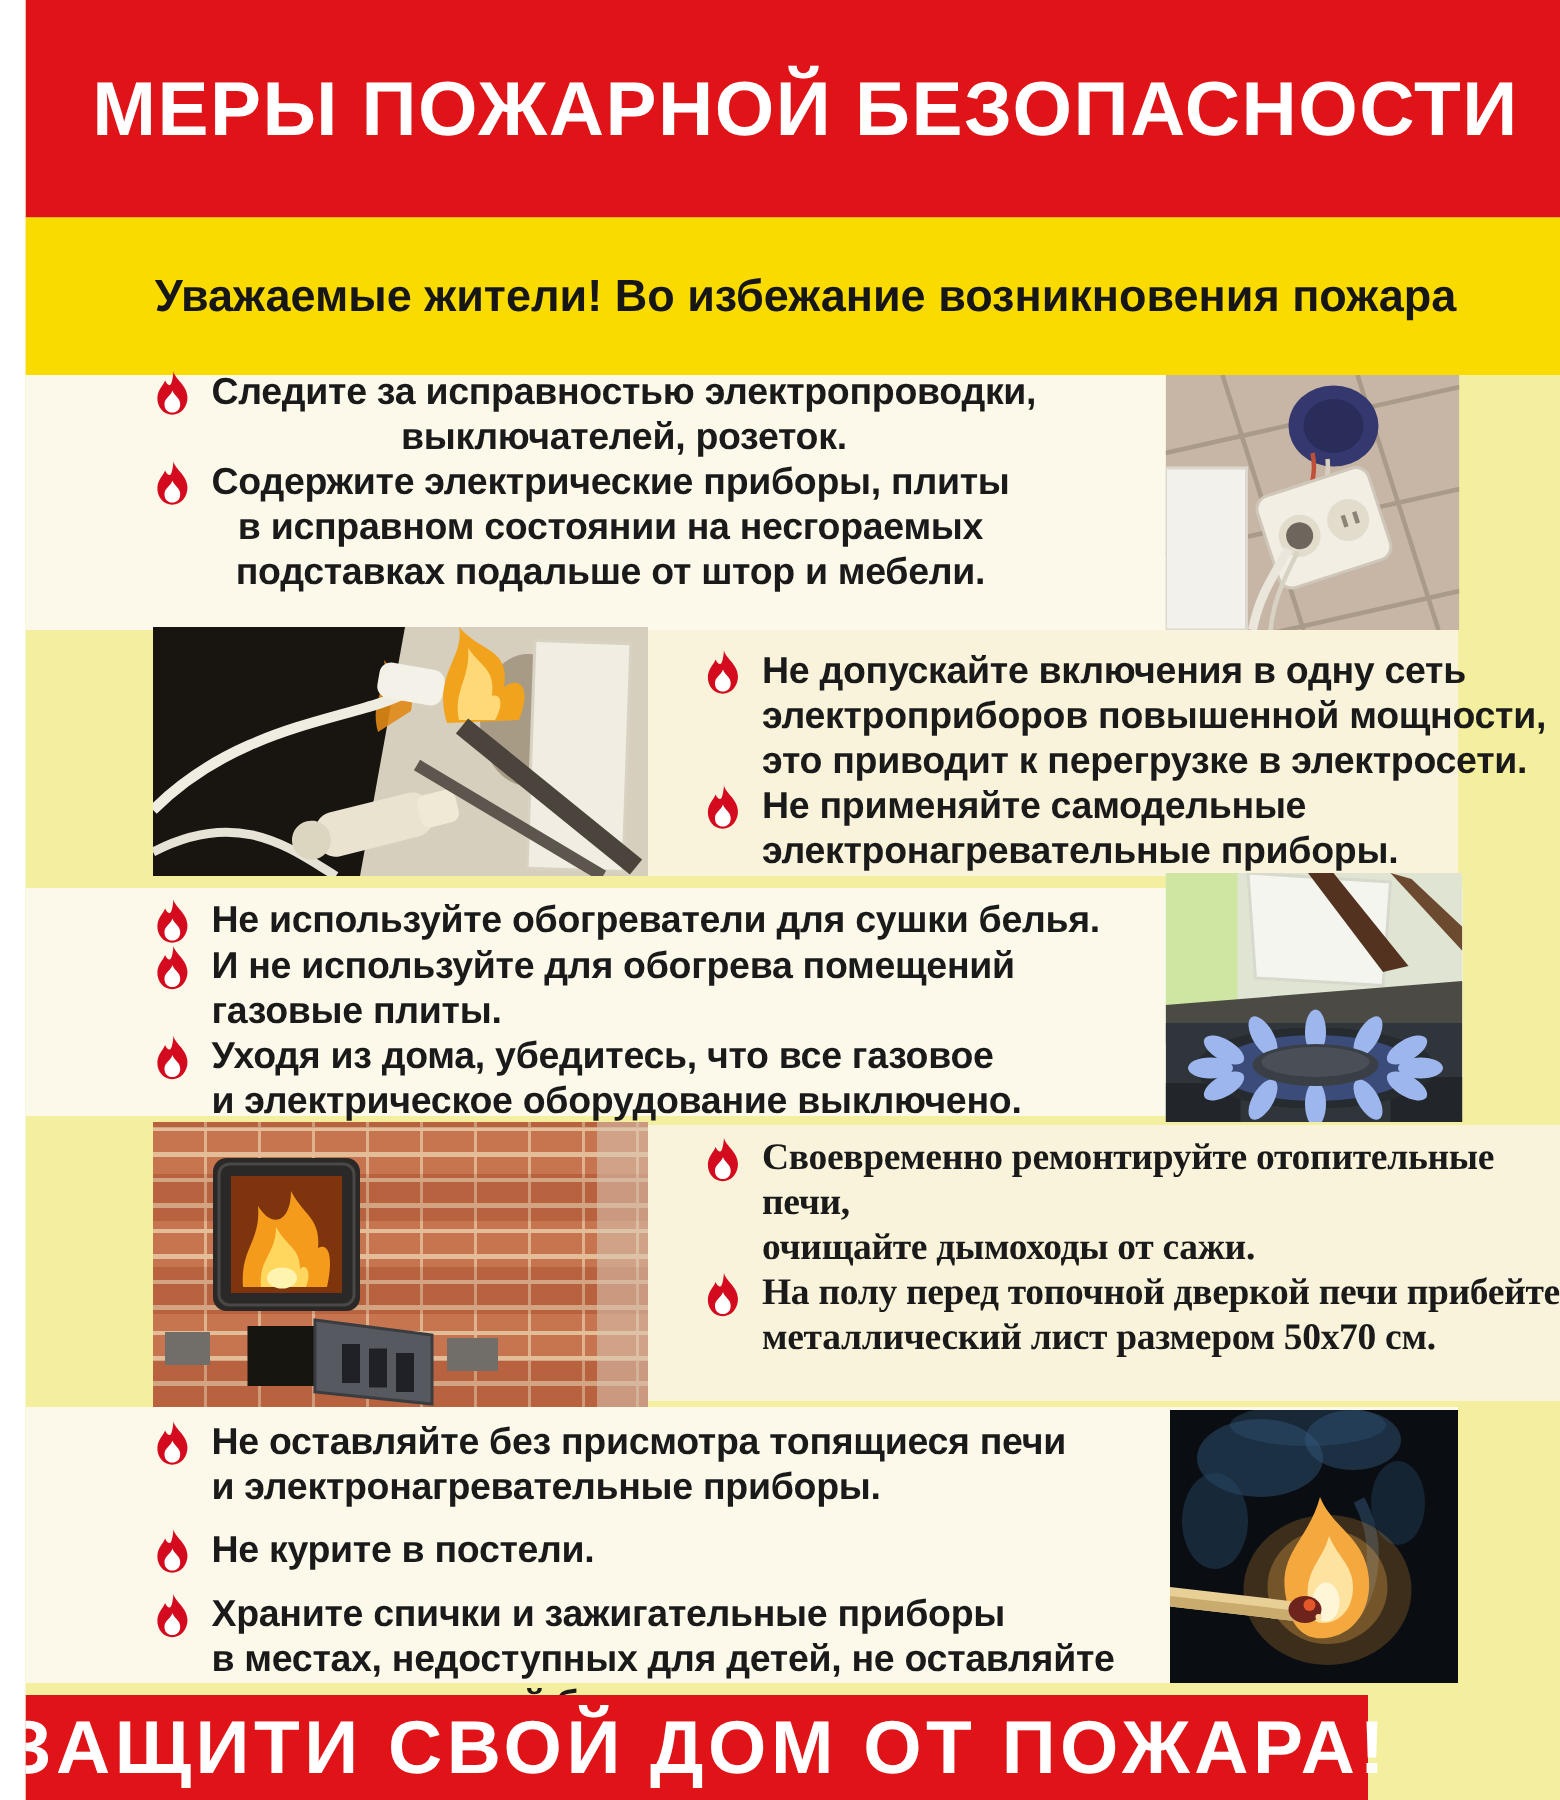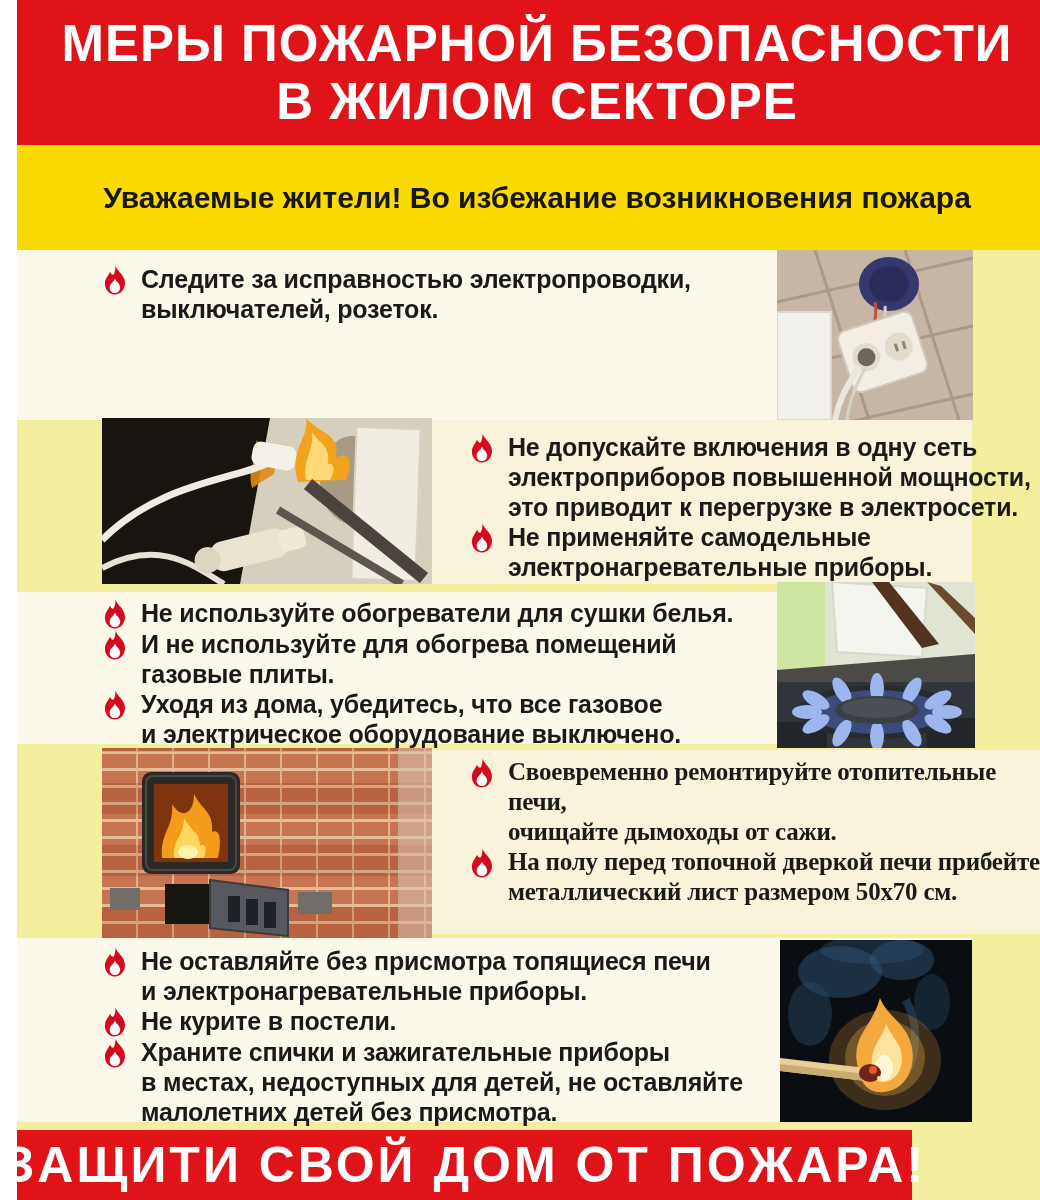--- a/index.html
+++ b/index.html
@@ -21,25 +21,25 @@
   .band{position:absolute;background:#fcf8ea;}
   .band.cream{background:#f8f3da;}
   #band1{left:0;top:250px;width:955px;height:170px;}
   #band2{left:85px;top:420px;width:870px;height:164px;}
   #band3{left:0;top:592px;width:958px;height:152px;}
   #band4{left:85px;top:750px;width:955px;height:184px;}
   #band5{left:0;top:938px;width:955px;height:184px;}
 
   
   .list{position:absolute;display:flex;flex-direction:column;}
-  #list1{left:85px;top:264px;}
+  #list1{left:85px;top:246px;text-align:center;}
   #list2{left:452px;top:432px;}
   #list3{left:85px;top:598px;}
   #list4{left:452px;top:757px;font-family:Liberation Serif, serif;}
-  #list5{left:85px;top:946px;}
+  #list5{left:85px;top:946px;gap:12px;}
   .item{display:flex;align-items:flex-start;}
   .flame{flex:0 0 26px;width:26px;height:30px;margin-top:1px;margin-right:13px;}
   .flame svg{display:block;width:26px;height:30px;}
   .item-text{white-space:pre-line;color:#1a1a1a;font-weight:700;font-size:25px;line-height:30px;letter-spacing:-0.2px;}
 
   
   .photo{position:absolute;overflow:hidden;}
   .photo svg{display:block;width:100%;height:100%;}
   #photo1{left:760px;top:250px;width:196px;height:170px;}
   #photo2{left:85px;top:418px;width:330px;height:166px;}
@@ -51,21 +51,20 @@
        repeating-linear-gradient(90deg, rgba(224,187,151,0) 0 34px, rgba(224,187,151,.85) 34px 36px);}
   #photo5{left:763px;top:940px;width:192px;height:182px;}
 </style>
 </head>
 <body>
 
 <div class="poster">
 
   <div class="header">
     <div class="line">МЕРЫ ПОЖАРНОЙ БЕЗОПАСНОСТИ</div>
-    <div class="line">В ЖИЛОМ СЕКТОРЕ</div>
   </div>
 
   <div class="subtitle">
     <div class="line">Уважаемые жители! Во избежание возникновения пожара</div>
   </div>
 
   <div class="band" id="band1"></div>
   <div class="band cream" id="band2"></div>
   <div class="band" id="band3"></div>
   <div class="band cream" id="band4"></div>
@@ -194,20 +193,31 @@
     <div class="item">
       <span class="flame">
           <svg viewBox="0 0 24 28">
             <path d="M12.6 0.5 C13.5 5.5 21 9 21.3 16.5 C21.5 22.5 17.3 27.5 11.8 27.5 C6.3 27.5 2.3 22.6 2.6 16.8 C2.8 12.2 6 9.6 7.4 6.2 C8 8 9.5 9.3 10.4 9 C11.6 8.6 12.3 4.5 12.6 0.5 Z" fill="#d40a1e"></path>
             <path d="M12 12.5 C13 16 16.8 17 16.8 21 C16.8 24.2 14.7 26.2 11.9 26.2 C9.1 26.2 7 24.2 7 21 C7 17.2 10.8 16.2 12 12.5 Z" fill="#ffffff"></path>
           </svg>
         </span>
       <span class="item-text">Следите за исправностью электропроводки,
 выключателей, розеток.</span>
     </div>
+    <div class="item">
+      <span class="flame">
+          <svg viewBox="0 0 24 28">
+            <path d="M12.6 0.5 C13.5 5.5 21 9 21.3 16.5 C21.5 22.5 17.3 27.5 11.8 27.5 C6.3 27.5 2.3 22.6 2.6 16.8 C2.8 12.2 6 9.6 7.4 6.2 C8 8 9.5 9.3 10.4 9 C11.6 8.6 12.3 4.5 12.6 0.5 Z" fill="#d40a1e"></path>
+            <path d="M12 12.5 C13 16 16.8 17 16.8 21 C16.8 24.2 14.7 26.2 11.9 26.2 C9.1 26.2 7 24.2 7 21 C7 17.2 10.8 16.2 12 12.5 Z" fill="#ffffff"></path>
+          </svg>
+        </span>
+      <span class="item-text">Содержите электрические приборы, плиты
+в исправном состоянии на несгораемых
+подставках подальше от штор и мебели.</span>
+    </div>
   </div>
 
   <div class="list" id="list3">
     <div class="item">
       <span class="flame">
           <svg viewBox="0 0 24 28">
             <path d="M12.6 0.5 C13.5 5.5 21 9 21.3 16.5 C21.5 22.5 17.3 27.5 11.8 27.5 C6.3 27.5 2.3 22.6 2.6 16.8 C2.8 12.2 6 9.6 7.4 6.2 C8 8 9.5 9.3 10.4 9 C11.6 8.6 12.3 4.5 12.6 0.5 Z" fill="#d40a1e"></path>
             <path d="M12 12.5 C13 16 16.8 17 16.8 21 C16.8 24.2 14.7 26.2 11.9 26.2 C9.1 26.2 7 24.2 7 21 C7 17.2 10.8 16.2 12 12.5 Z" fill="#ffffff"></path>
           </svg>
         </span>

